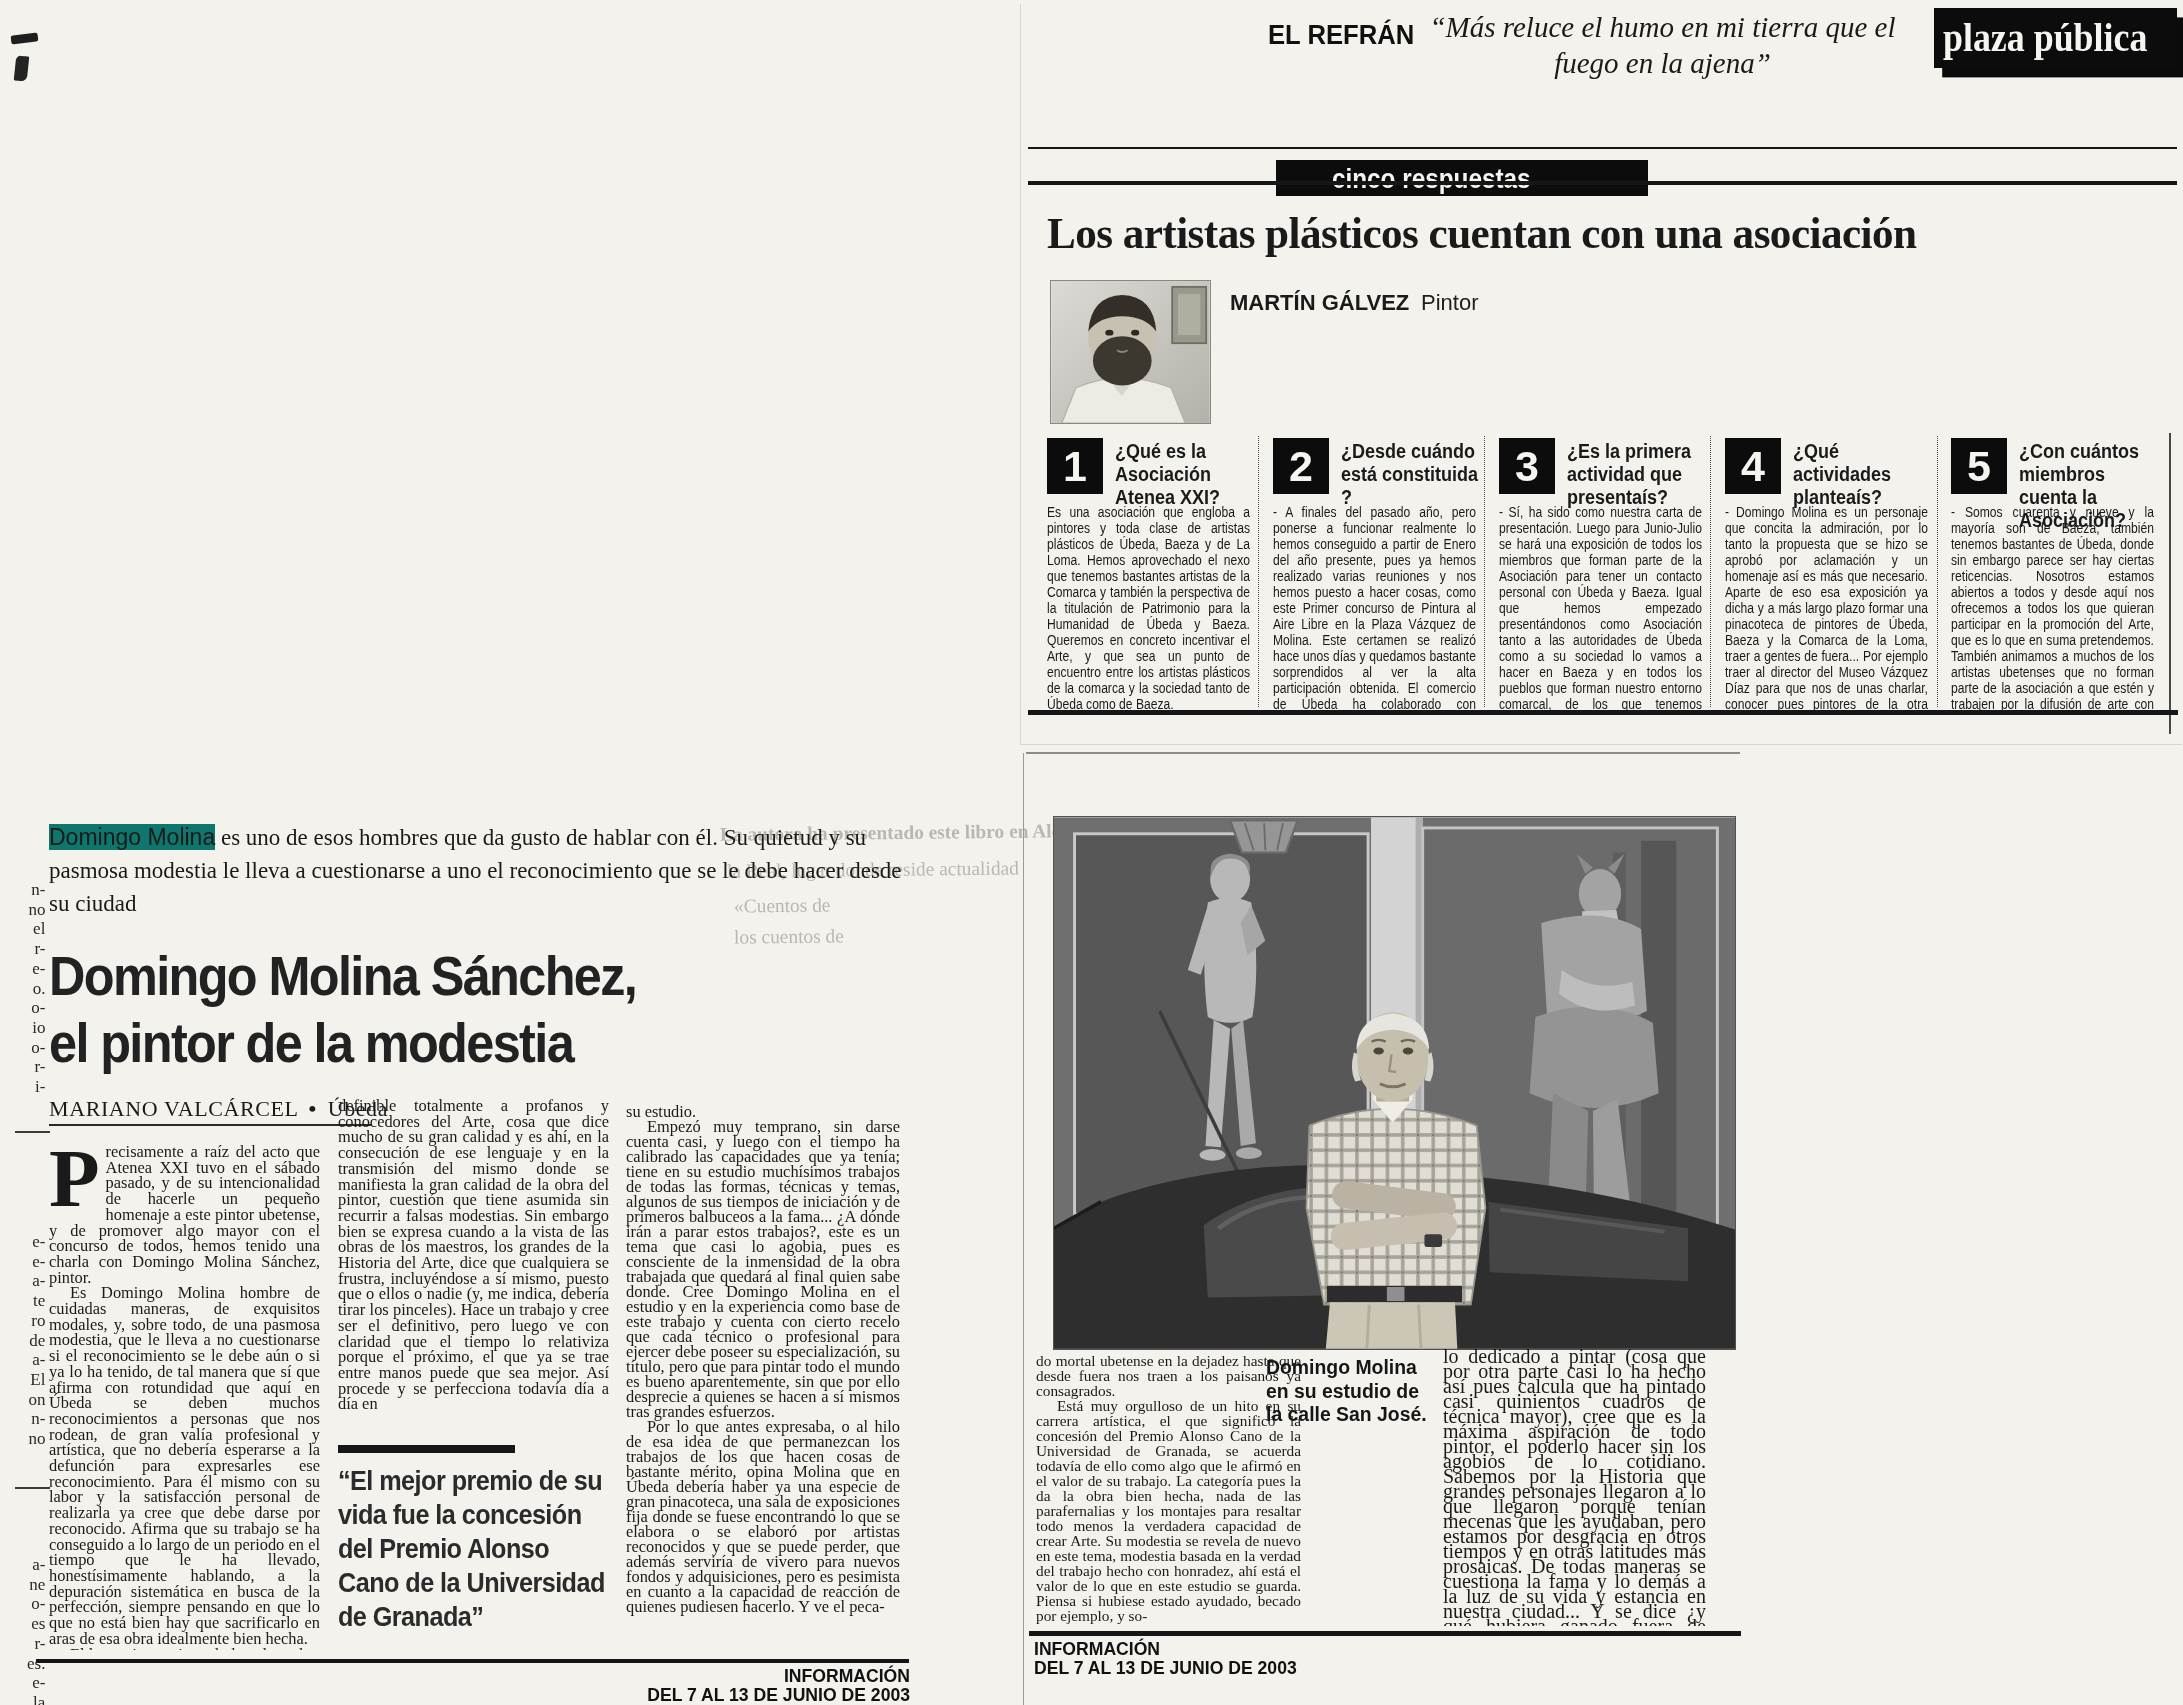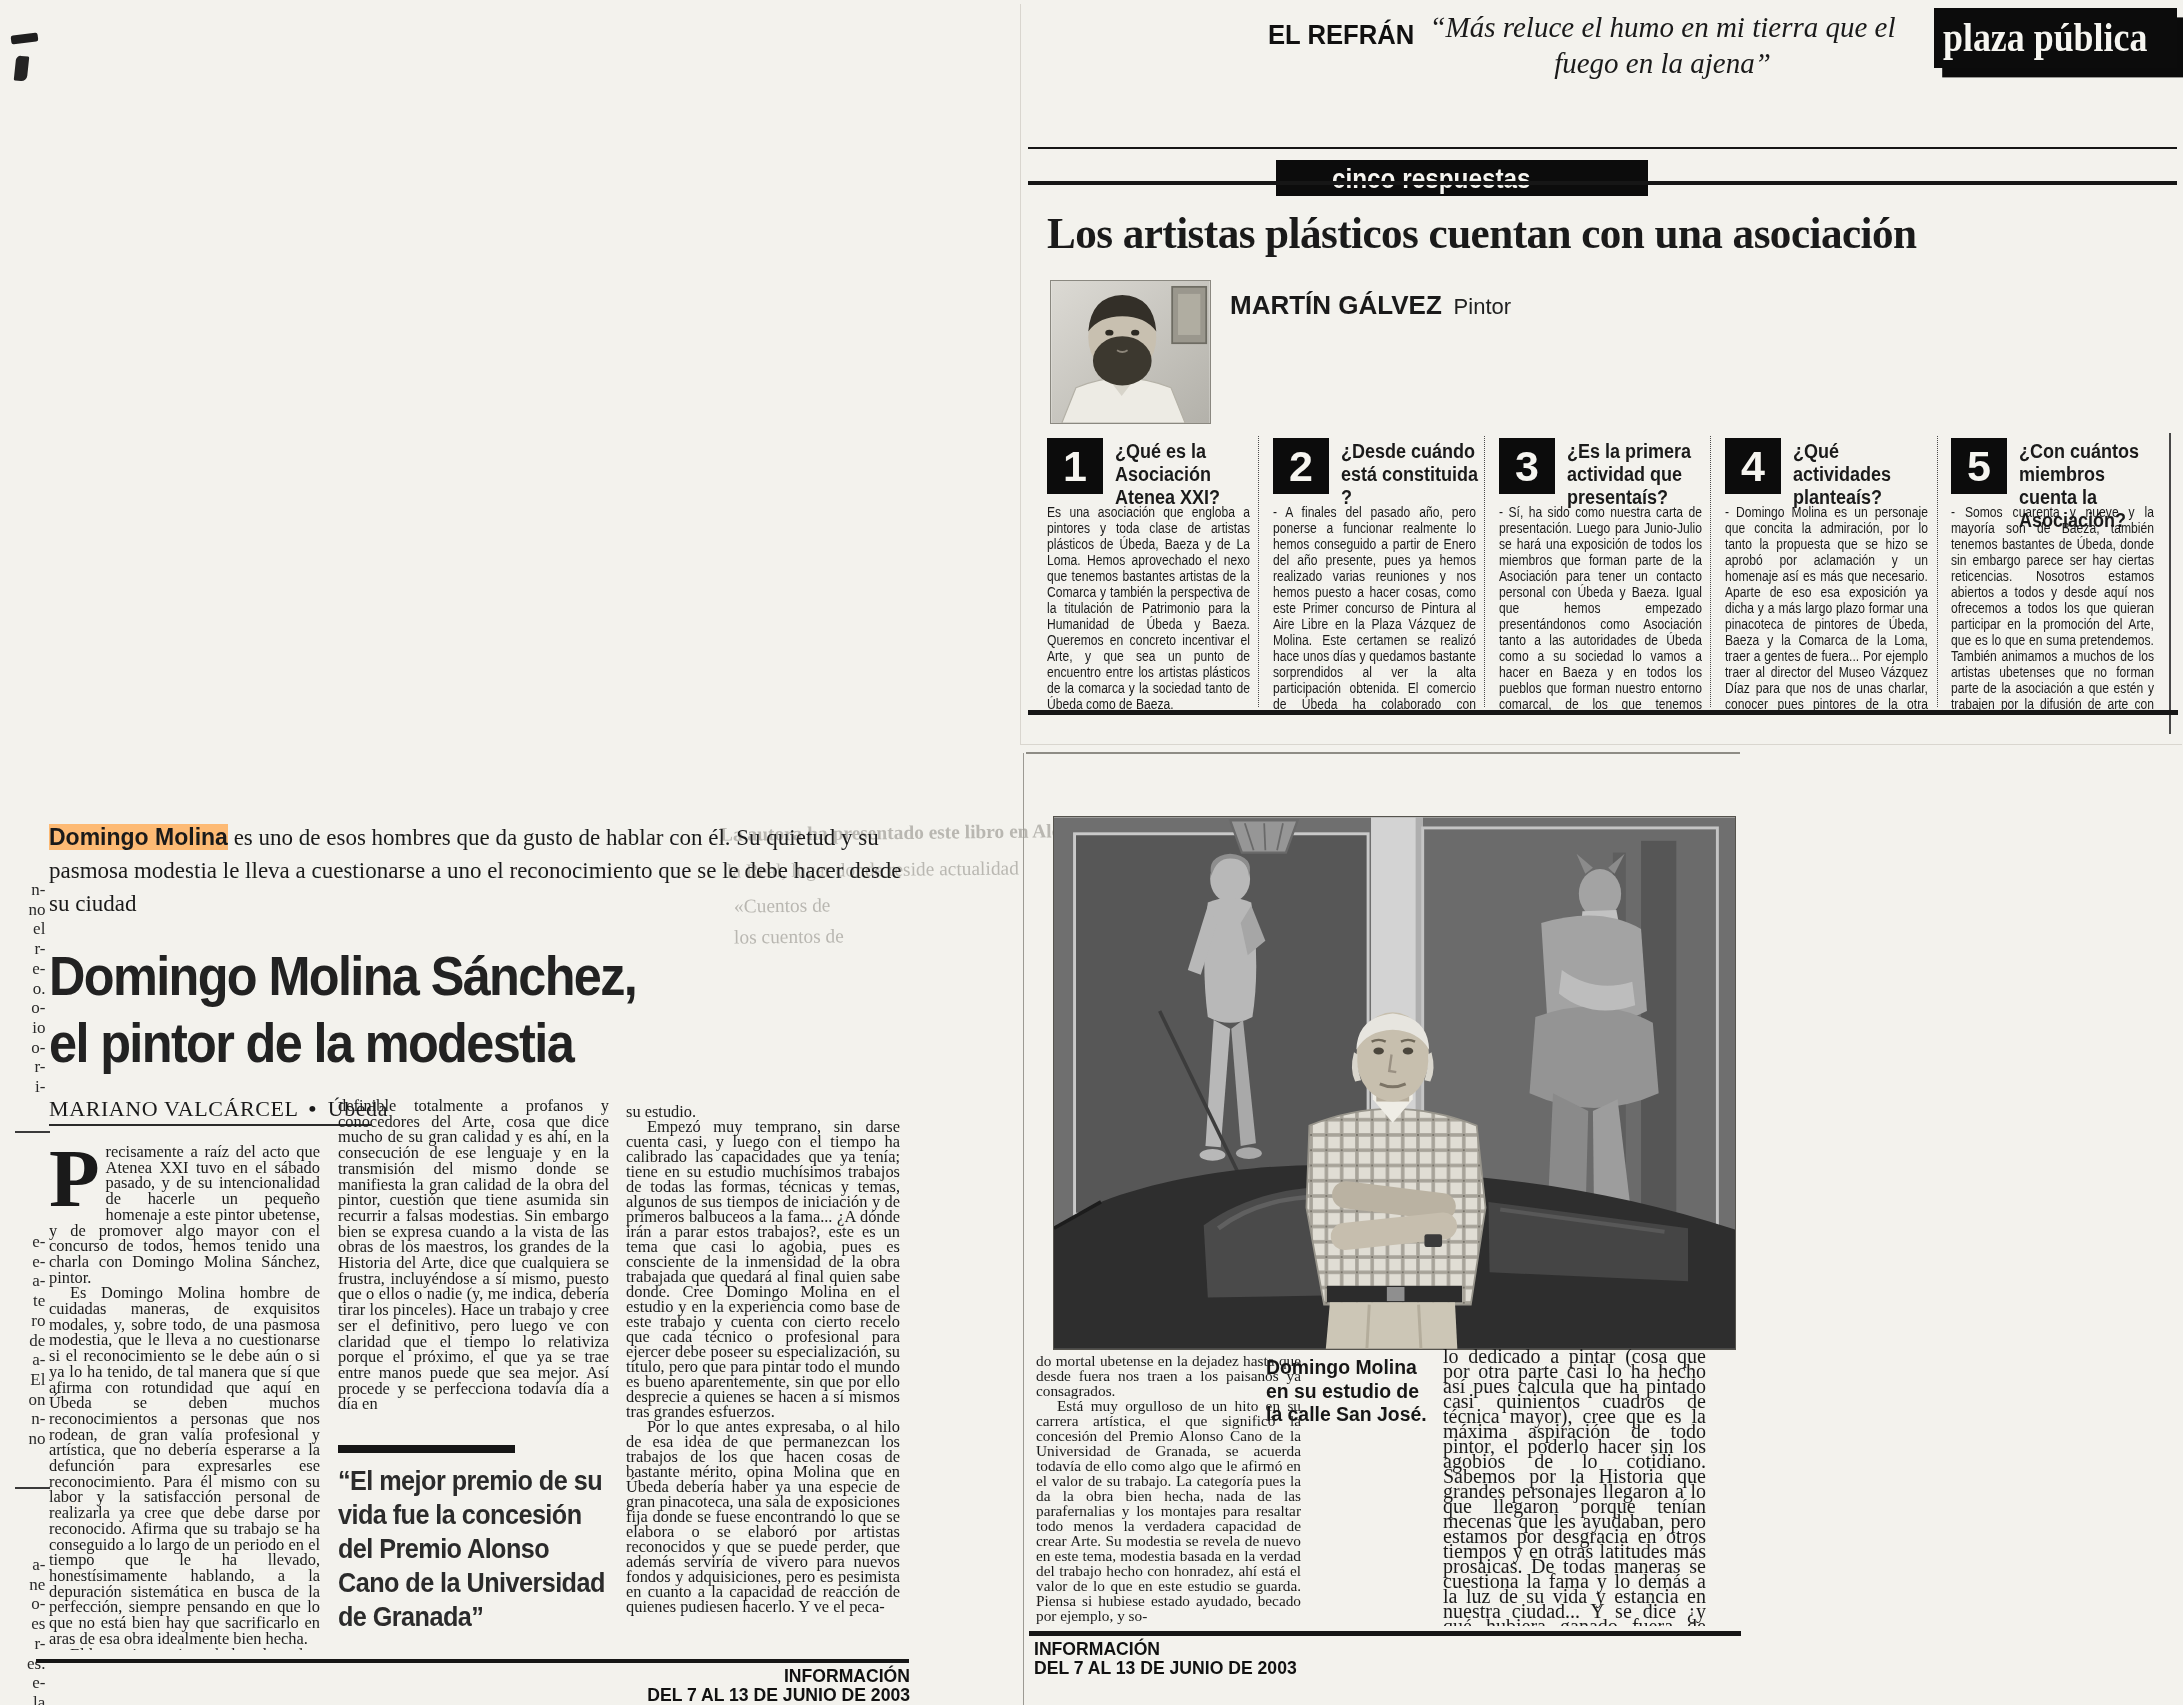--- a/index.html
+++ b/index.html
@@ -67,21 +67,21 @@
         <ellipse cx="121" cy="136" rx="50" ry="42" fill="#3c382f"></ellipse>
         <path d="M63 86 Q68 26 121 24 Q174 26 179 86 Q160 60 121 60 Q82 60 63 86 Z" fill="#332f28"></path>
         <ellipse cx="99" cy="88" rx="7" ry="5" fill="#2c2922"></ellipse>
         <ellipse cx="143" cy="88" rx="7" ry="5" fill="#2c2922"></ellipse>
         <path d="M112 118 Q121 124 130 118" stroke="#8d867a" stroke-width="3" fill="none"></path>
       </g>
     </svg>
   </div>
 
   <div class="abs" style="left:1230px;top:290px;white-space:nowrap;">
-    <span class="sans" style="font-weight:bold;font-size:26px;">MARTÍN GÁLVEZ</span>
+    <span class="sans" style="font-weight:bold;font-size:22px;">MARTÍN GÁLVEZ</span>
     <span class="sans" style="font-size:22px;margin-left:9.4px;color:#202020;">Pintor</span>
   </div>
 
   <div class="abs" style="left:1047px;top:436px;width:203px;height:275px;">
     <div class="abs whitebox sans" style="left:0;top:2.3px;width:56px;height:56px;font-weight:bold;font-size:43px;text-align:center;line-height:56px;">1</div>
     <div class="abs sans condL" style="left:68px;top:3.5px;width:153px;font-weight:bold;font-size:20px;line-height:23px;transform:scaleX(.9);">¿Qué es la Asociación Atenea XXI?</div>
     <div class="abs sans condL jtext" style="left:0;top:68px;width:246px;height:207px;font-size:14.7px;line-height:16px;transform:scaleX(.825);overflow:hidden;">Es una asociación que engloba a pintores y toda clase de artistas plásticos de Úbeda, Baeza y de La Loma. Hemos aprovechado el nexo que tenemos bastantes artistas de la Comarca y también la perspectiva de la titulación de Patrimonio para la Humanidad de Úbeda y Baeza. Queremos en concreto incentivar el Arte, y que sea un punto de encuentro entre los artistas plásticos de la comarca y la sociedad tanto de Úbeda como de Baeza.</div>
   </div>
   <div class="abs dotsep" style="left:1258px;top:436px;height:271px;"></div>
 
@@ -149,21 +149,21 @@
 la
 un
 el</div>
 
   <div class="abs ghost" style="left:720px;top:822px;font-weight:bold;font-size:19.4px;transform:rotate(-0.6deg);white-space:nowrap;">La autora ha presentado este libro en Alca</div>
   <div class="abs ghost" style="left:727px;top:859px;font-size:19.4px;transform:rotate(-0.6deg);white-space:nowrap;">la Real, lugar donde reside        actualidad</div>
   <div class="abs ghost" style="left:734px;top:895px;font-size:19.4px;transform:rotate(-0.6deg);white-space:nowrap;">«Cuentos de</div>
   <div class="abs ghost" style="left:734px;top:926px;font-size:19.4px;transform:rotate(-0.6deg);white-space:nowrap;">los cuentos de</div>
 
   <div class="abs serif" style="left:49px;top:821px;width:858px;font-size:23px;line-height:33px;">
-    <span class="sans" style="font-weight:bold;background:#fdba74;">Domingo Molina</span><span> es uno de esos hombres que da gusto de hablar con él. Su quietud y su pasmosa modestia le lleva a cuestionarse a uno el reconocimiento que se le debe hacer desde su ciudad</span>
+    <span class="sans" style="font-weight:normal;background:#0f766e;">Domingo Molina</span><span> es uno de esos hombres que da gusto de hablar con él. Su quietud y su pasmosa modestia le lleva a cuestionarse a uno el reconocimiento que se le debe hacer desde su ciudad</span>
   </div>
 
   <div class="abs sans condL" style="left:49px;top:943px;font-weight:bold;font-size:56px;letter-spacing:-1.8px;white-space:nowrap;transform:scaleX(.9);color:#222;">Domingo Molina Sánchez,</div>
   <div class="abs sans condL" style="left:49px;top:1010px;font-weight:bold;font-size:56px;letter-spacing:-1.8px;white-space:nowrap;transform:scaleX(.9);color:#222;">el pintor de la modestia</div>
 
   <div class="abs serif" style="left:49px;top:1096px;white-space:nowrap;font-size:22px;letter-spacing:0.6px;">
     <span style="font-weight:bold;font-weight:normal;">MARIANO VALCÁRCEL</span>
     <span style="font-weight:bold;margin:0 4.7px;">•</span>
     <span>Úbeda</span>
   </div>

